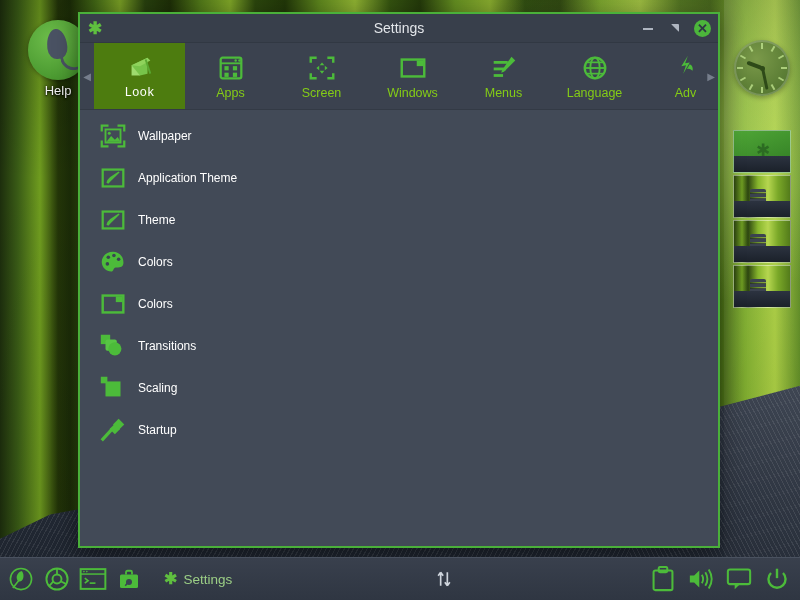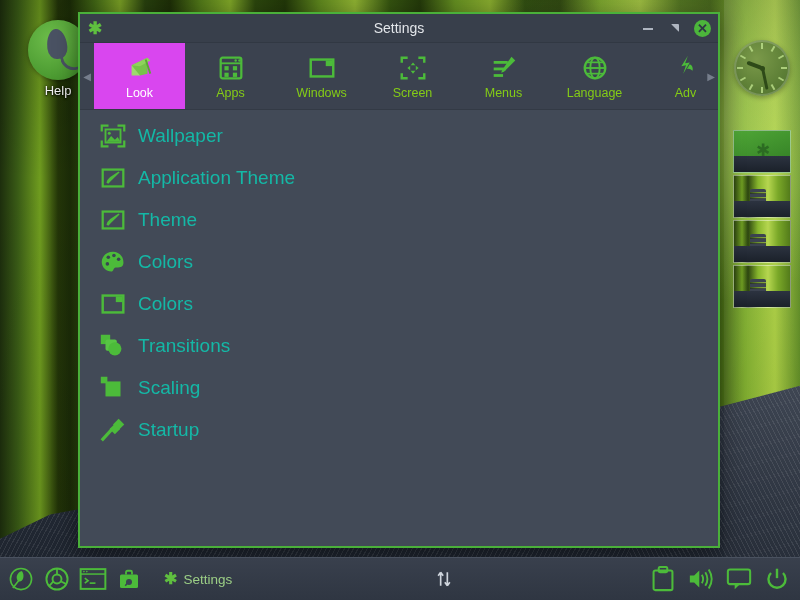--- a/index.html
+++ b/index.html
@@ -201,40 +201,40 @@
     color: #767e8c; font-size: 10px; cursor: pointer;
   }
   #tabs { flex: 1; display: flex; align-items: stretch; overflow: hidden; }
   .tab {
     width: 91px; flex: 0 0 91px;
     display: flex; flex-direction: column;
     align-items: center; justify-content: center;
     gap: 3px; cursor: pointer;
     box-sizing: border-box;
   }
-  .tab.sel { background: #d946ef; }
+  .tab.sel { background: #4d7c0f; font-family: Liberation Mono, monospace; }
   .tab .tlabel { font-size: 12.5px; color: #84cc16; }
   .tab.sel .tlabel { color: #ffffff; }
   .tab .ticon { width: 30px; height: 30px; display:block; }
 
   
   #list {
     flex: 1; overflow: hidden;
     background: #424a57;
     padding-top: 5px;
   }
   .row {
     height: 42px;
     display: flex; align-items: center;
     padding-left: 18px;
     cursor: pointer;
     box-sizing: border-box;
   }
   .row .ricon { width: 30px; height: 30px; flex: 0 0 30px; margin-right: 10px; }
-  .row .rlabel { font-size: 19px; color: #14b8a6; }
+  .row .rlabel { font-size: 12px; color: #ffffff; }
 
   
   #footer {
     flex: 0 0 56px; height: 56px;
     border-top: 1px solid #3a414d;
     background: #424a57;
     display: flex; align-items: center; justify-content: center;
   }
   #close-btn {
     background: #4d5563; color: #eef1f4;
@@ -358,32 +358,32 @@
           <rect x="9" y="14" width="4.5" height="4.5" fill="#4cbb3a"></rect>
           <rect x="18" y="14" width="4.5" height="4.5" fill="#4cbb3a"></rect>
           <rect x="9" y="21" width="4.5" height="4.5" fill="#4cbb3a"></rect>
           <rect x="18" y="21" width="4.5" height="4.5" fill="#4cbb3a"></rect>
         </svg>
         <div class="tlabel">Apps</div>
       </div>
 
       <div class="tab">
         <svg class="ticon" viewBox="0 0 32 32">
+          <path d="M4 9 V5 H9 M23 5 H28 V9 M28 23 V27 H23 M9 27 H4 V23" fill="none" stroke="#4cbb3a" stroke-width="2.6" stroke-linecap="square"></path>
+          <path d="M16 10 l2.5 3 h-5 z M16 22 l-2.5 -3 h5 z M10 16 l3 -2.5 v5 z M22 16 l-3 2.5 v-5 z" fill="#4cbb3a"></path>
+        </svg>
+        <div class="tlabel">Screen</div>
+      </div>
+
+      <div class="tab">
+        <svg class="ticon" viewBox="0 0 32 32">
           <rect x="4" y="7" width="24" height="18" fill="none" stroke="#4cbb3a" stroke-width="2.6"></rect>
           <rect x="20" y="8" width="7" height="6" fill="#4cbb3a"></rect>
         </svg>
         <div class="tlabel">Windows</div>
-      </div>
-
-      <div class="tab">
-        <svg class="ticon" viewBox="0 0 32 32">
-          <path d="M4 9 V5 H9 M23 5 H28 V9 M28 23 V27 H23 M9 27 H4 V23" fill="none" stroke="#4cbb3a" stroke-width="2.6" stroke-linecap="square"></path>
-          <path d="M16 10 l2.5 3 h-5 z M16 22 l-2.5 -3 h5 z M10 16 l3 -2.5 v5 z M22 16 l-3 2.5 v-5 z" fill="#4cbb3a"></path>
-        </svg>
-        <div class="tlabel">Screen</div>
       </div>
 
       <div class="tab">
         <svg class="ticon" viewBox="0 0 32 32">
           <line x1="5" y1="10" x2="20" y2="10" stroke="#4cbb3a" stroke-width="3"></line>
           <line x1="5" y1="17" x2="18" y2="17" stroke="#4cbb3a" stroke-width="3"></line>
           <line x1="5" y1="24" x2="15" y2="24" stroke="#4cbb3a" stroke-width="3"></line>
           <path d="M24 4 L28 8 L16 20 L13 21 L14 18 Z" fill="#4cbb3a"></path>
         </svg>
         <div class="tlabel">Menus</div>

